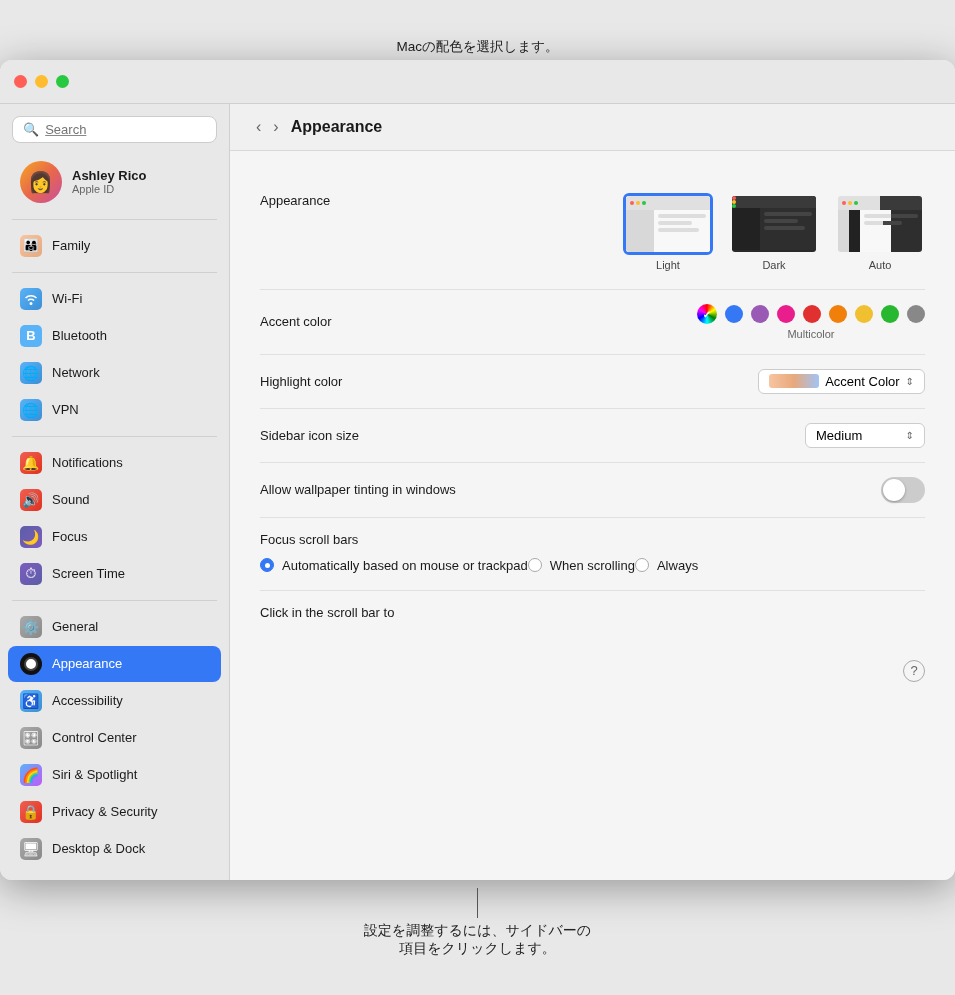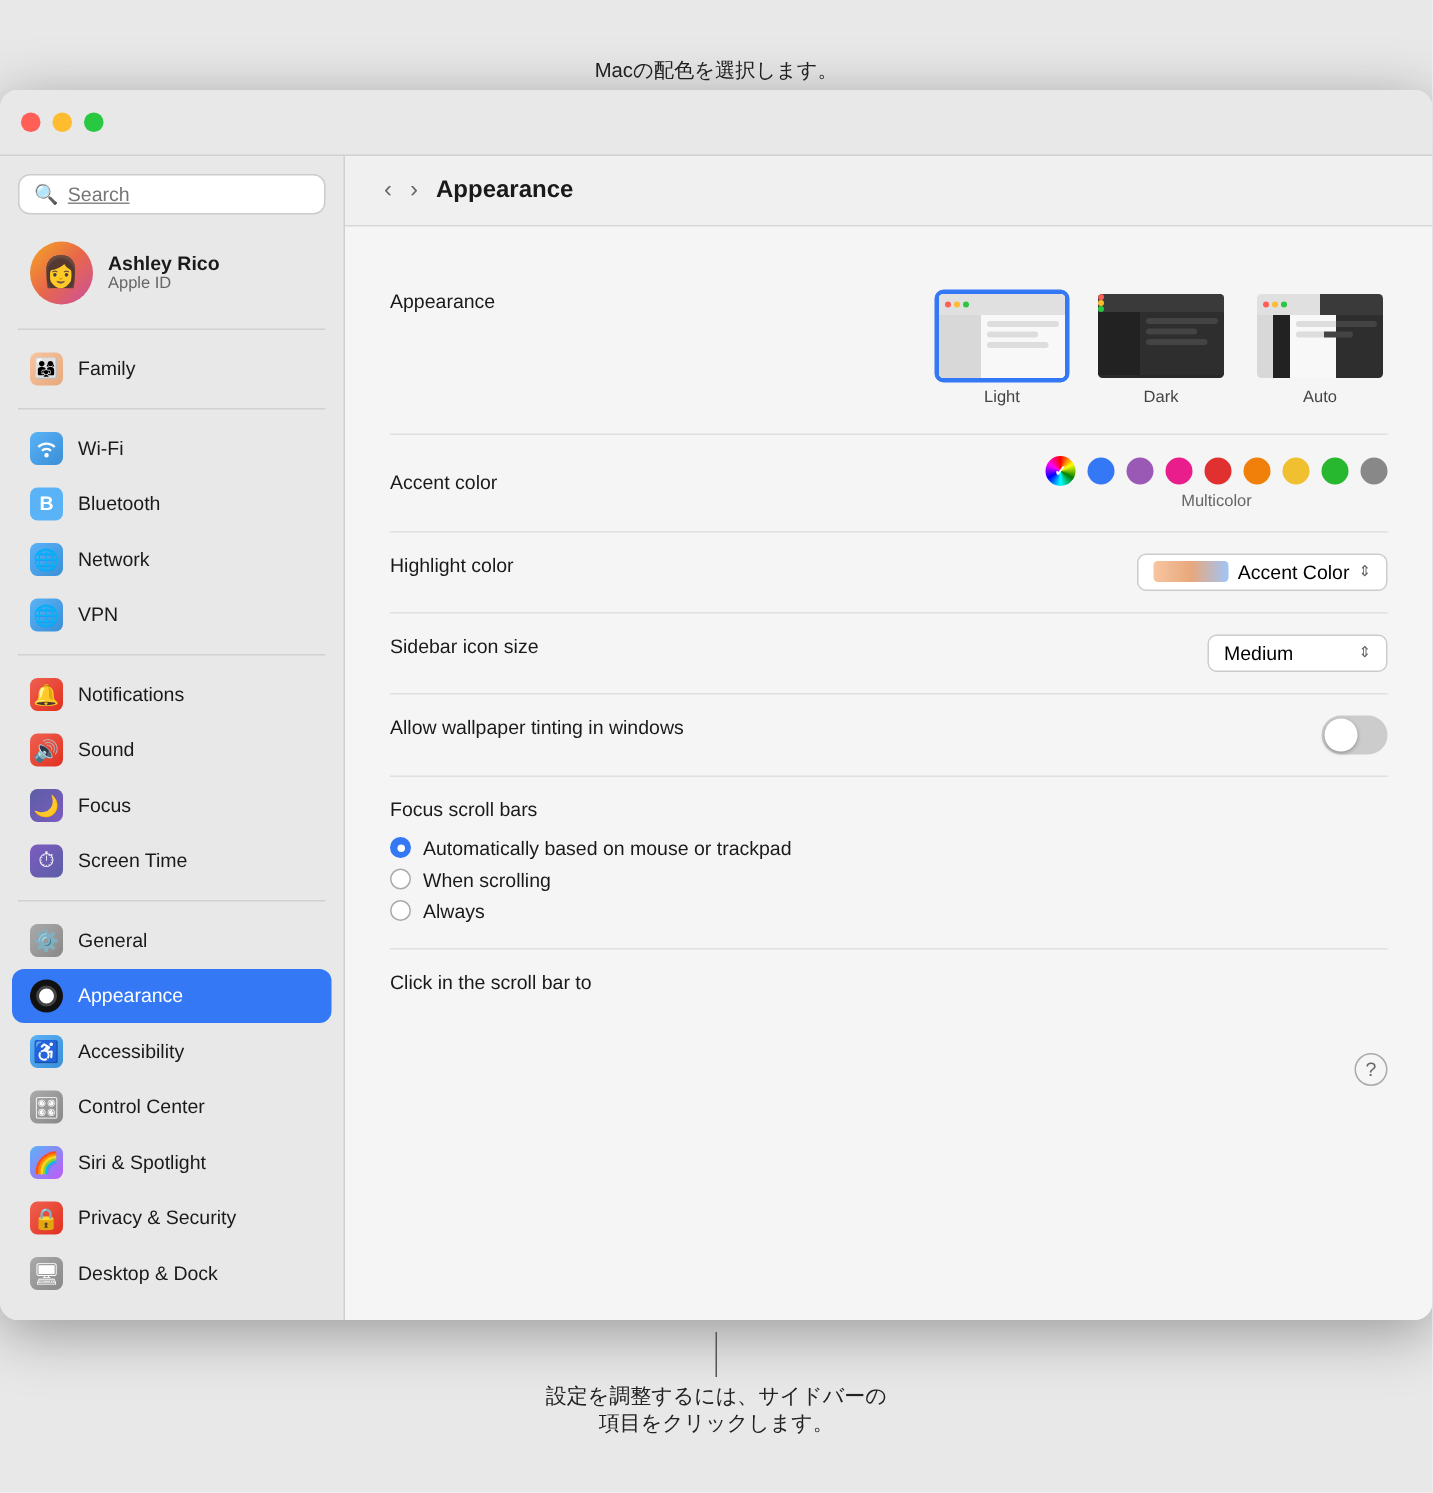--- a/index.html
+++ b/index.html
@@ -195,21 +195,21 @@
 
     .content-body {
       padding: 24px 30px;
       overflow-y: auto;
       flex: 1;
     }
 
     
     .setting-row {
       display: flex;
-      align-items: flex-start;
+      align-items: center;
       justify-content: space-between;
       padding: 14px 0;
       border-bottom: 1px solid #e0e0e0;
       min-height: 54px;
     }
     .setting-row:last-child { border-bottom: none; }
     .setting-label {
       font-size: 13px;
       color: #1a1a1a;
       font-weight: 400;
@@ -341,21 +341,21 @@
       background: white;
       border-radius: 50%;
       position: absolute;
       top: 2px;
       left: 2px;
       box-shadow: 0 1px 3px rgba(0,0,0,0.3);
       transition: left 0.2s;
     }
 
     
-    .radio-group { display: flex; flex-direction: column; gap: 0; }
+    .radio-group { display: flex; flex-direction: row; gap: 0; }
     .radio-group-title { font-size: 13px; color: #1a1a1a; margin-bottom: 8px; font-weight: 400; }
     .radio-item {
       display: flex;
       align-items: center;
       gap: 8px;
       padding: 3px 0;
       font-size: 13px;
       color: #1a1a1a;
       cursor: pointer;
     }

